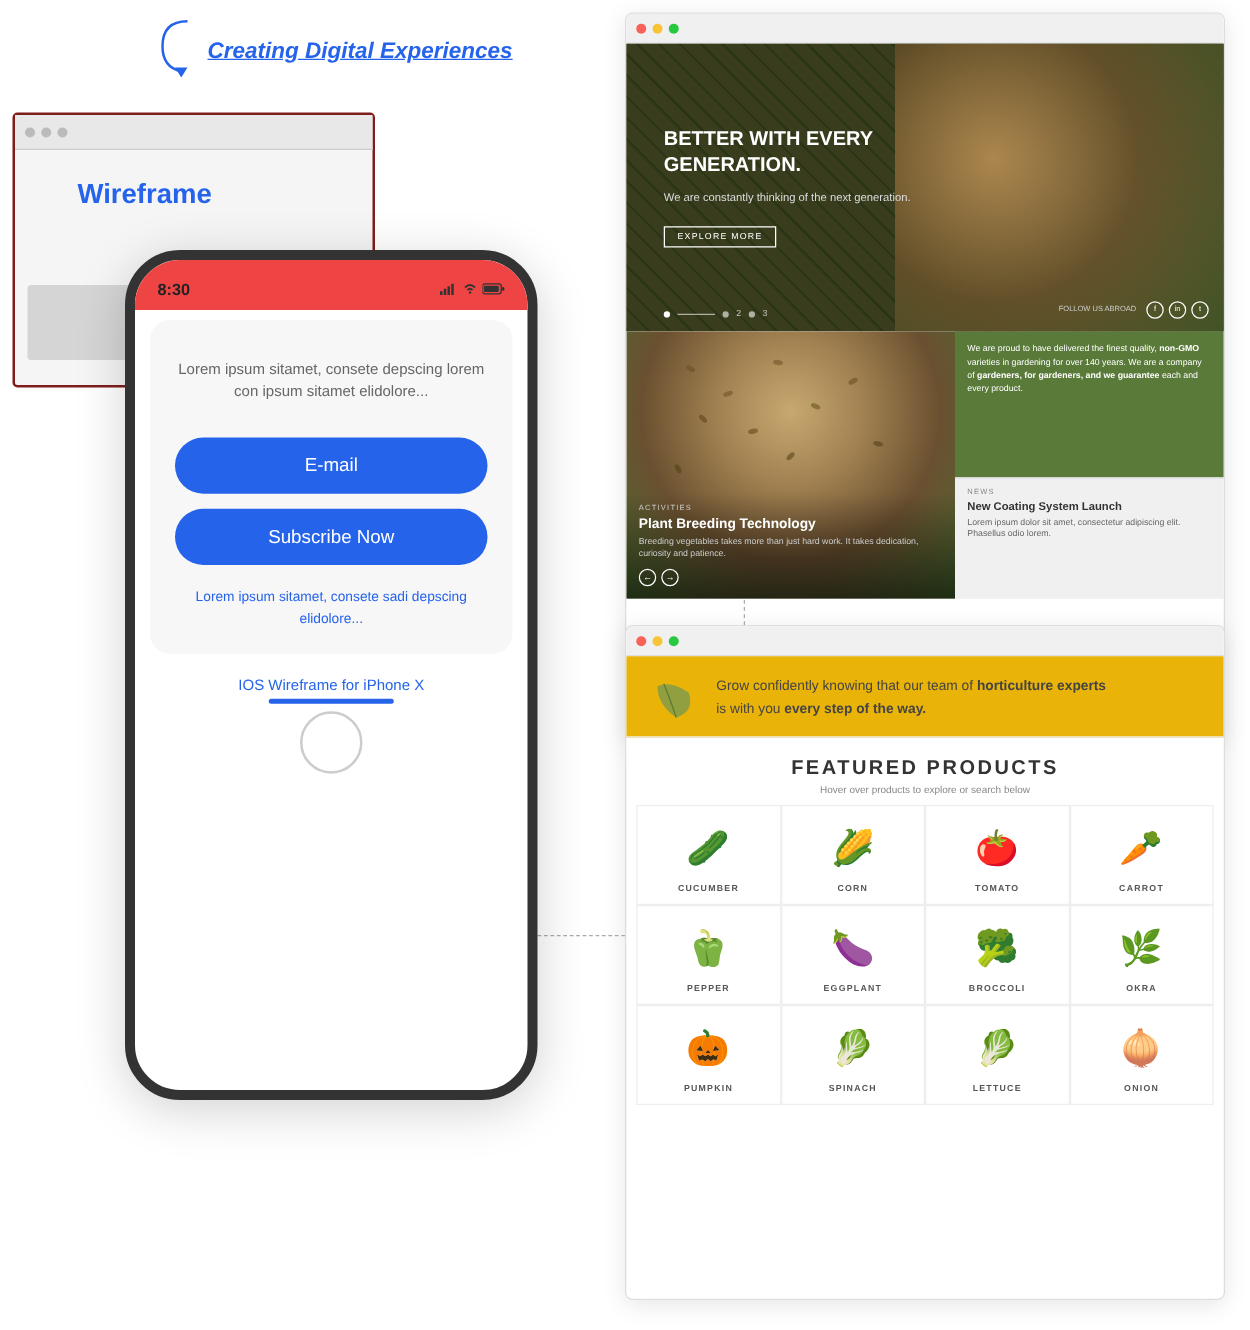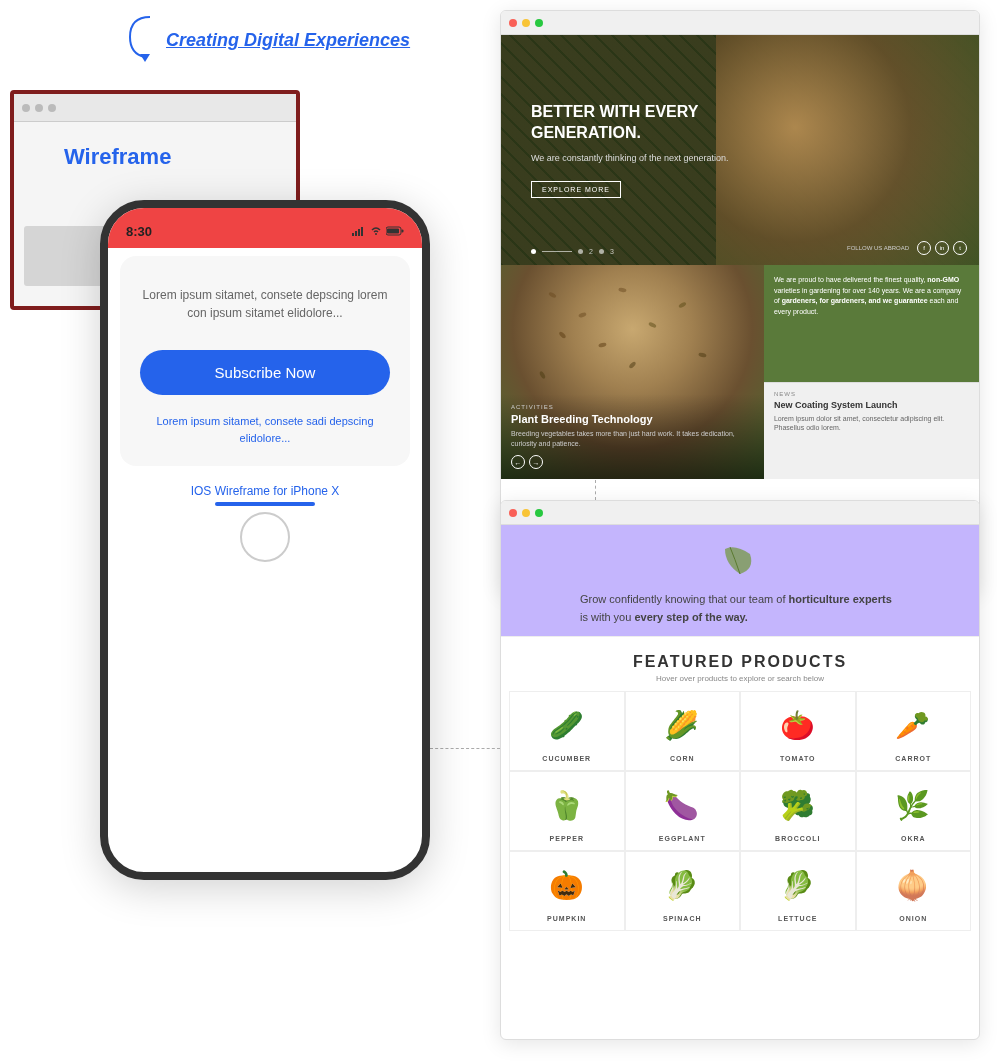--- a/index.html
+++ b/index.html
@@ -35,21 +35,21 @@
       margin-top: 14px;
     }
 
     
     .wireframe-desktop {
       position: absolute;
       top: 90px;
       left: 10px;
       width: 290px;
       height: 220px;
-      border: 4px solid #7f1d1d;
+      border: 2px solid #7f1d1d;
       background: #f5f5f5;
       border-radius: 4px;
     }
     .wireframe-desktop-top {
       height: 28px;
       background: #e8e8e8;
       border-bottom: 1px solid #ccc;
       display: flex;
       align-items: center;
       padding: 0 8px;
@@ -382,27 +382,26 @@
       left: 500px;
       width: 480px;
       height: 540px;
       border: 1.5px solid #ddd;
       border-radius: 6px;
       overflow: hidden;
       box-shadow: 0 4px 20px rgba(0,0,0,0.10);
       background: #fff;
     }
     .b2-header {
-      background: #c4b5fd;
+      background: #eab308;
       padding: 14px 20px 10px;
       border-bottom: 1px solid #eee;
       display: flex;
       align-items: center;
       gap: 12px;
-      flex-direction: column;
     }
     .b2-leaf {
       width: 40px;
       height: 40px;
     }
     .b2-header-text {
       font-size: 11px;
       color: #444;
       line-height: 1.6;
       max-width: 320px;
@@ -506,20 +505,21 @@
           <rect x="0" y="1" width="15" height="8" rx="2" stroke="#333" stroke-width="1" fill="none"></rect>
           <rect x="1" y="2.5" width="12" height="5" rx="1" fill="#333"></rect>
           <rect x="15.5" y="3.5" width="2" height="3" rx="1" fill="#333"></rect>
         </svg>
       </div>
     </div>
   </div>
 
   <div class="iphone-content">
     <div class="iphone-lorem-sub">Lorem ipsum sitamet, consete depscing lorem con ipsum sitamet elidolore...</div>
+    <button class="iphone-email-btn">E-mail</button>
     <button class="iphone-subscribe-btn">Subscribe Now</button>
     <div class="iphone-footer-text">Lorem ipsum sitamet, consete
 sadi depscing elidolore...</div>
   </div>
 
   <div class="iphone-bottom-label">IOS Wireframe for iPhone X</div>
   <div class="iphone-bottom-bar"></div>
   <div class="iphone-home-btn"></div>
 </div>
 

